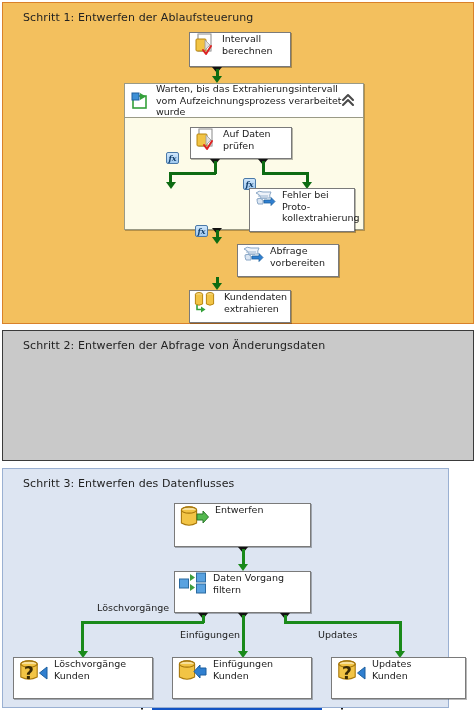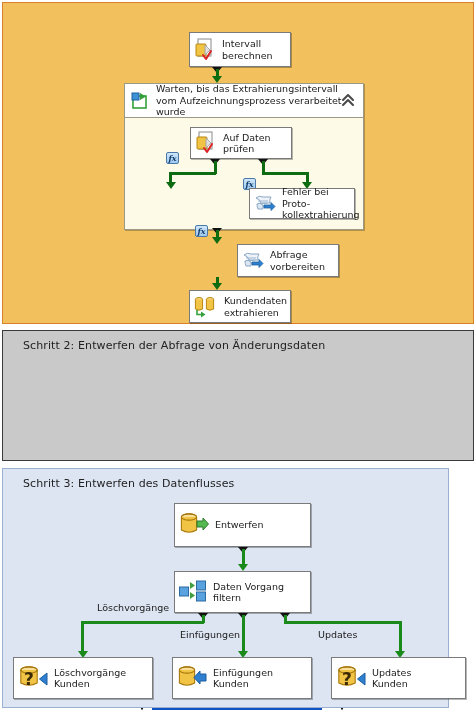--- a/index.html
+++ b/index.html
@@ -30,21 +30,21 @@
     position: absolute; left: 20px; top: 8px;
     font-size: 11px; color: #222; white-space: nowrap; letter-spacing: .1px;
   }
 
   
   .node {
     position: absolute;
     background: #ffffff;
     border: 1px solid #7a7a7a;
     box-shadow: 1px 1px 0 rgba(0,0,0,.28);
-    display: flex; align-items: center;
+    display: flex; 
     padding: 0 5px 0 4px;
   }
   .node .lbl {
     font-size: 9.5px; color: #1b1b1b; line-height: 11.5px;
     margin-left: 6px; white-space: pre-line;
   }
 
   
   .container {
     position: absolute;
@@ -113,20 +113,21 @@
 
   
   .ico { position: relative; flex: 0 0 auto; }
 </style>
 </head>
 <body>
 
 <div id="root">
 
   <div class="panel" id="panel1">
+    <div class="panel-title">Schritt 1: Entwerfen der Ablaufsteuerung</div>
 
     <div class="node" style="left:186px; top:29px; width:102px; height:35px;">
       <div class="ico" style="width:22px;height:24px;">
         <svg width="22" height="24" viewBox="0 0 22 24">
           <rect x="4" y="1" width="13" height="17" fill="#fefefe" stroke="#8a8a8a" stroke-width="1"></rect>
           <path d="M4 1 L4 18 L17 18" fill="none" stroke="#bdbdbd" stroke-width="1"></path>
           <rect x="2" y="6" width="10" height="12" rx="1" fill="#f2c445" stroke="#b8860f" stroke-width="1"></rect>
           <path d="M11 7 L16 12 L11 17 Z" fill="#e0e0e0" stroke="#9a9a9a" stroke-width=".8"></path>
           <path d="M9 17 L12 21 L17 13" fill="none" stroke="#d22" stroke-width="2" stroke-linecap="round" stroke-linejoin="round"></path>
         </svg>
@@ -181,21 +182,21 @@
       <div class="seg vline dk" style="left:136.5px; top:77px; height:13px;"></div>
       <div class="seg hline dk" style="left:136.5px; top:88px; width:47px;"></div>
       <div class="seg vline dk" style="left:180.5px; top:88px; height:12px;"></div>
       <div class="arrow-dn dk" style="left:177px; top:98px;"></div>
 
       <div class="fx" style="left:41px; top:68px;">fx</div>
       <div class="fx" style="left:118px; top:94px;">fx</div>
 
 
 
-      <div class="node" style="left:124px; top:104px; width:106px; height:31px;">
+      <div class="node" style="left:124px; top:104px; width:106px; height:44px;">
         <div class="ico" style="width:22px;height:20px;">
           <svg width="22" height="20" viewBox="0 0 22 20">
             <path d="M2 4 Q5 1 9 3 L17 3 Q15 6 16 9 L7 9 Q6 5 2 4 Z" fill="#eef3fa" stroke="#8aa7c6" stroke-width="1"></path>
             <path d="M4 7 L14 7 M4 9.5 L13 9.5 M5 12 L14 12" stroke="#9ab4d0" stroke-width="1"></path>
             <path d="M3 10 Q6 8 9 11 L9 15 L4 15 Q3 13 3 10 Z" fill="#dbe6f3" stroke="#8aa7c6" stroke-width="1"></path>
             <path d="M10 11 L17 11 L17 8.5 L21 12.5 L17 16.5 L17 14 L10 14 Z" fill="#2f7fd0" stroke="#1d5f9e" stroke-width=".8"></path>
           </svg>
         </div>
         <div class="lbl">Fehler bei Proto-
 kollextrahierung</div>

